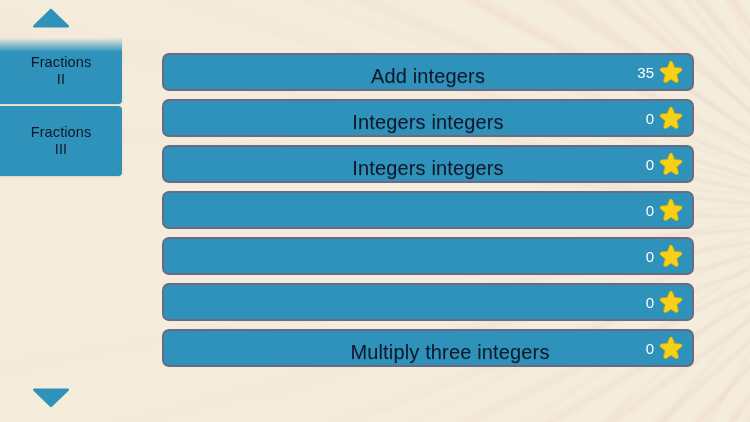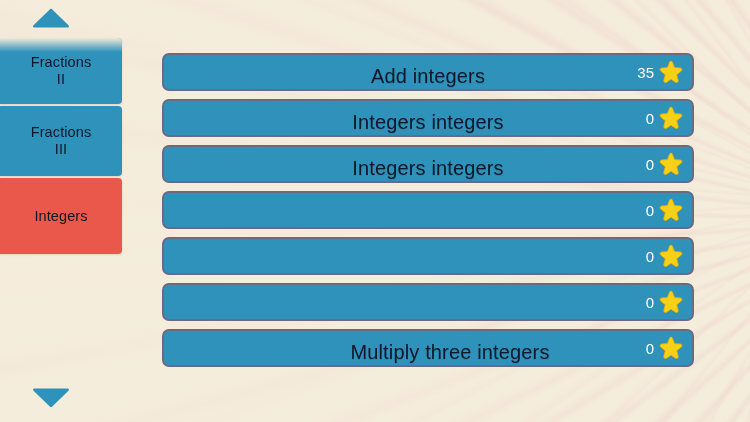--- a/index.html
+++ b/index.html
@@ -186,23 +186,20 @@
     <div class="cat-tab blue faded-top" id="cat-tab-0">
       <span class="cat-label">Fractions
 II</span>
     </div>
 
     <div class="cat-tab blue" id="cat-tab-1">
       <span class="cat-label">Fractions
 III</span>
     </div>
 
-    <div class="cat-tab red" id="cat-tab-2">
-      <span class="cat-label">Integers</span>
-    </div>
 
     <div class="scroll-arrow" id="scroll-down-arrow">
       <svg viewBox="0 0 46 24">
         <path d="M24.0 20.8 C23.4 21.4 22.6 21.4 22.0 20.8 L5.5 4.8 C4.5 3.8 5.1 2.4 6.5 2.4 L39.5 2.4 C40.9 2.4 41.5 3.8 40.5 4.8 Z" fill="#2f92ba"></path>
       </svg>
     </div>
   </div>
 
   <div id="lesson-list">
 

